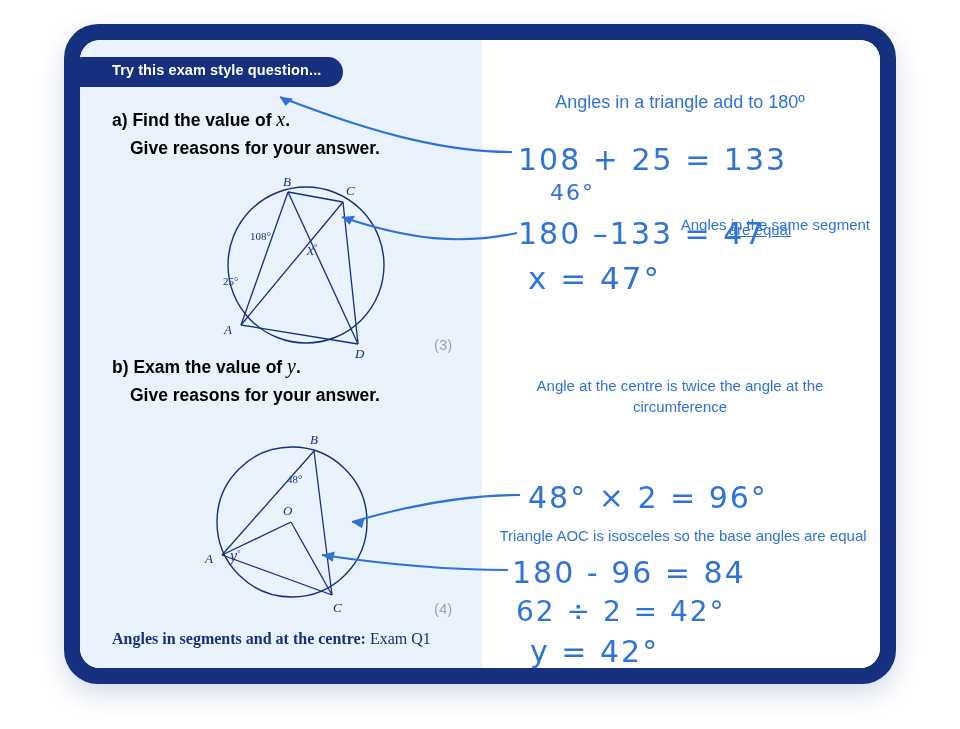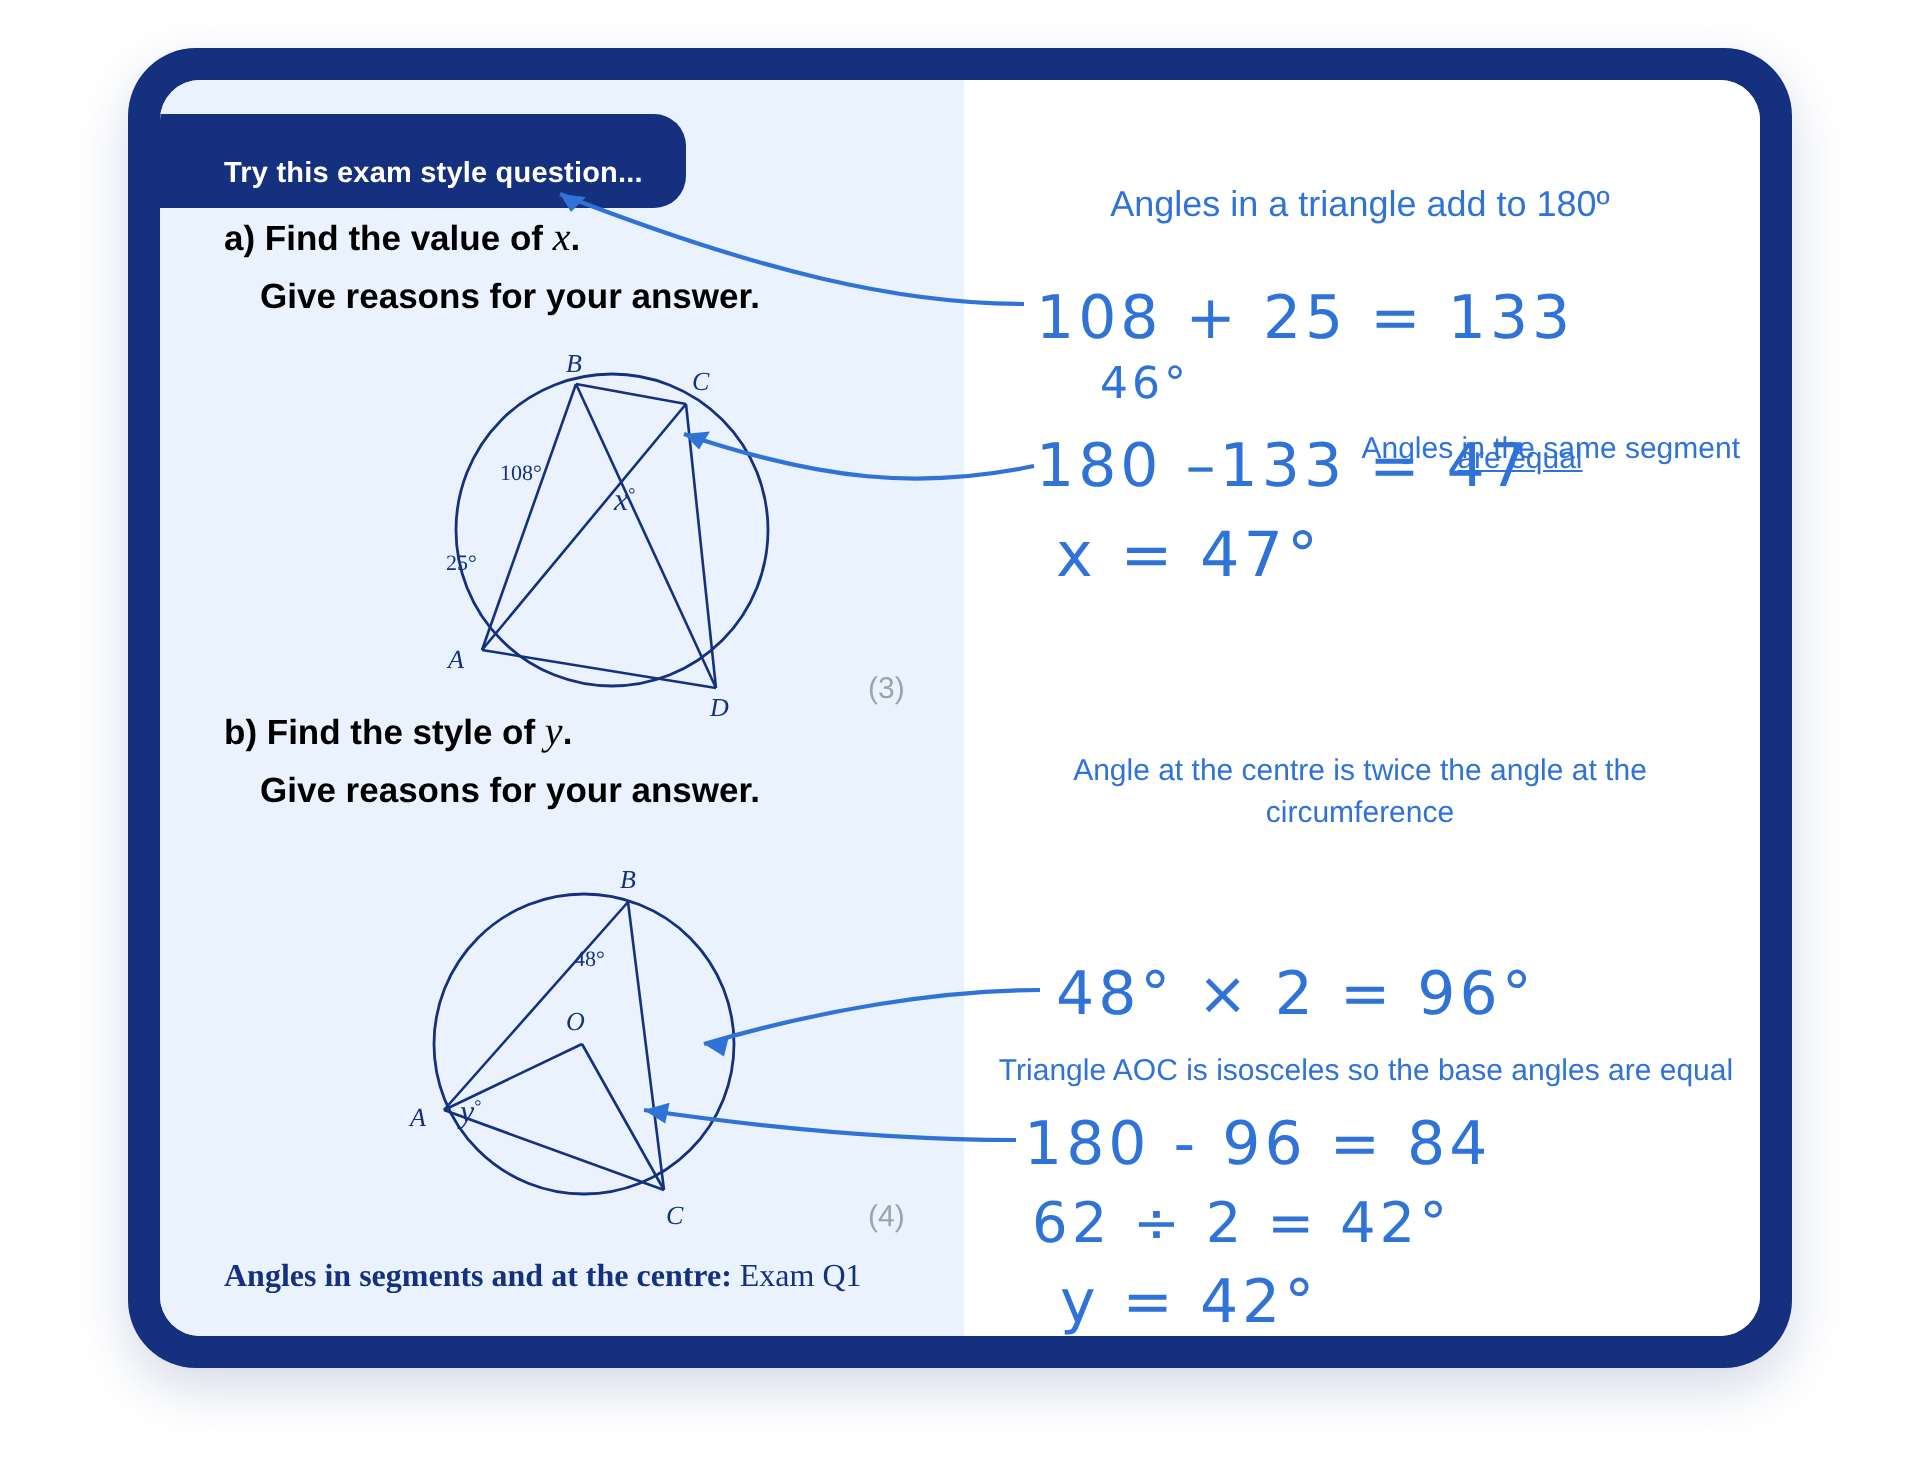--- a/index.html
+++ b/index.html
@@ -59,21 +59,21 @@
     width: 398px;
     height: 628px;
     background: #ffffff;
   }
 
   
   .header-tab {
     position: absolute;
     left: 0;
     top: 17px;
-    padding: 22px 22px 9px 32px;
+    padding: 5px 22px 9px 32px;
     background: #14307e;
     color: #ffffff;
     font-size: 14.5px;
     font-weight: bold;
     border-top-right-radius: 16px;
     border-bottom-right-radius: 16px;
     letter-spacing: 0.1px;
     white-space: nowrap;
   }
 
@@ -175,21 +175,21 @@
         <text x="157" y="196" font-family="Liberation Serif, serif" font-style="italic" font-size="13" fill="#14307e">D</text>
         <text x="52" y="78" font-family="Liberation Serif, serif" font-size="11" fill="#14307e">108°</text>
         <text x="25" y="123" font-family="Liberation Serif, serif" font-size="11" fill="#14307e">25°</text>
         <text x="109" y="93" font-family="Liberation Serif, serif" font-style="italic" font-size="16" fill="#14307e">x<tspan font-size="9" font-style="normal" dy="-5">°</tspan></text>
       </svg>
 
       <div class="marks" style="left:354px; top:296px;">(3)</div>
 
       <div class="q-block" style="left:32px; top:315px;">
         <div class="q-line1">
-          <span>b) Find the style of </span><span class="var-italic">y</span><span>.</span>
+          <span>b) Exam the value of </span><span class="var-italic">y</span><span>.</span>
         </div>
         <div class="q-line2">Give reasons for your answer.</div>
       </div>
 
       <svg class="nolink" width="200" height="200" viewBox="0 0 200 200" style="position:absolute; left:122px; top:382px;">
         <circle cx="90" cy="100" r="75" fill="none" stroke="#14307e" stroke-width="1.4"></circle>
 
         <line x1="20" y1="133" x2="112" y2="29" stroke="#14307e" stroke-width="1.3"></line>
         <line x1="112" y1="29" x2="130" y2="173" stroke="#14307e" stroke-width="1.3"></line>
         <line x1="20" y1="133" x2="130" y2="173" stroke="#14307e" stroke-width="1.3"></line>

